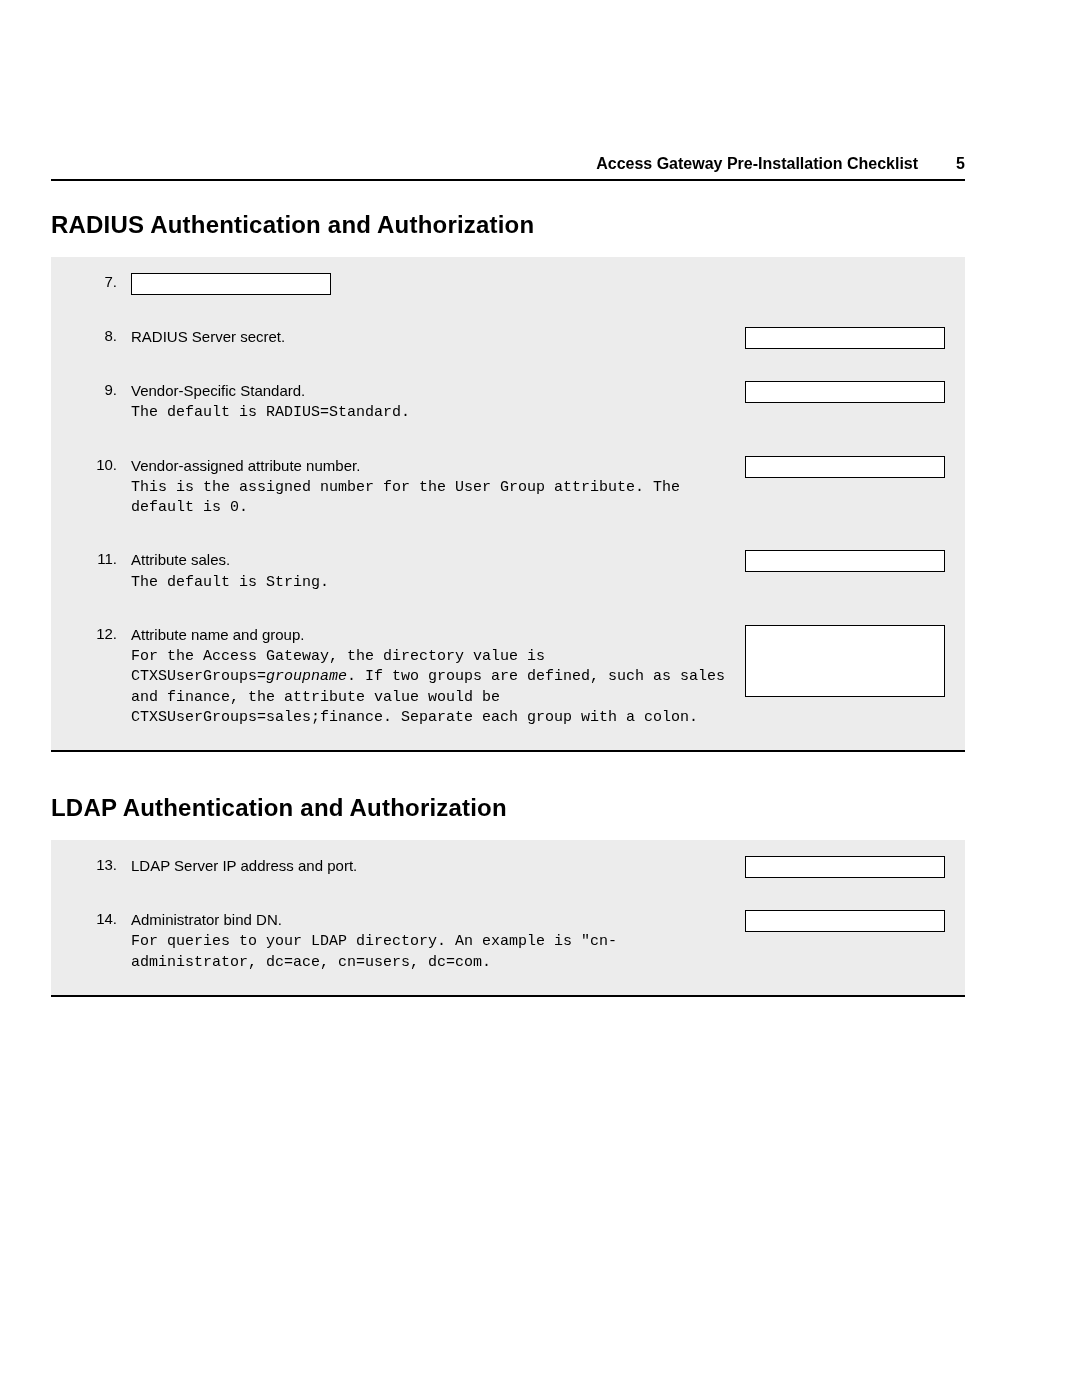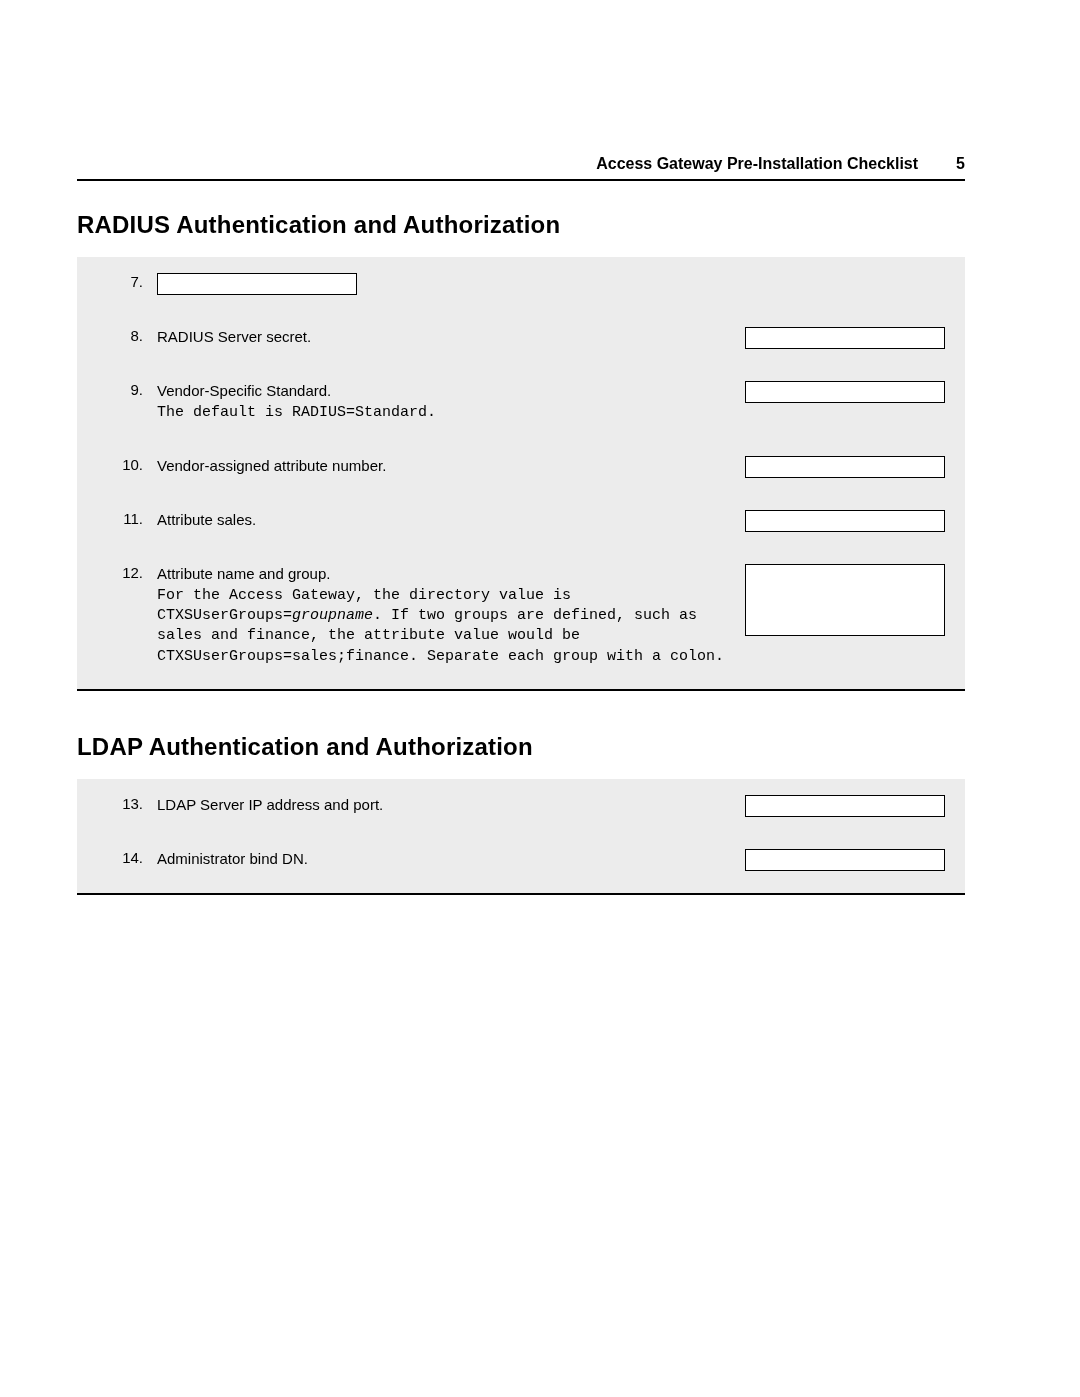--- a/index.html
+++ b/index.html
@@ -8,21 +8,21 @@
     background: #ffffff;
     width: 1080px;
     font-family: Arial, Helvetica, sans-serif;
     color: #000;
   }
   .page {
     width: 1080px;
     height: 1397px;
     position: relative;
     box-sizing: border-box;
-    padding: 155px 115px 0 77px;
+    padding: 155px 115px 0 51px;
   }
   .header-line {
     display: flex;
     justify-content: flex-end;
     align-items: baseline;
     font-size: 16px;
     font-weight: bold;
     margin-bottom: 6px;
   }
   .header-title {
@@ -135,30 +135,32 @@
       </div>
       <div class="input-col">
         <input type="text" class="input-box" value="" style="">
       </div>
     </div>
 
     <div class="row">
       <div class="num">10.</div>
       <div class="label-col">
         <span>Vendor-assigned attribute number.</span>
+        <span class="desc">This is the assigned number for the User Group attribute. The default is 0.</span>
       </div>
       <div class="input-col">
         <input type="text" class="input-box" value="" style="">
       </div>
     </div>
 
     <div class="row">
       <div class="num">11.</div>
       <div class="label-col">
         <span>Attribute sales.</span>
+        <span class="desc">The default is String.</span>
       </div>
       <div class="input-col">
         <input type="text" class="input-box" value="" style="">
       </div>
     </div>
 
     <div class="row" style="padding-bottom:8px;">
       <div class="num">12.</div>
       <div class="label-col">
         <span>Attribute name and group.</span>
@@ -184,20 +186,21 @@
       </div>
       <div class="input-col">
         <input type="text" class="input-box" value="" style="">
       </div>
     </div>
 
     <div class="row" style="padding-bottom:8px;">
       <div class="num">14.</div>
       <div class="label-col">
         <span>Administrator bind DN.</span>
+        <span class="desc">For queries to your LDAP directory. An example is "cn-administrator, dc=ace, cn=users, dc=com.</span>
       </div>
       <div class="input-col">
         <input type="text" class="input-box" value="" style="">
       </div>
     </div>
 
 
   </div>
 
 </div>

